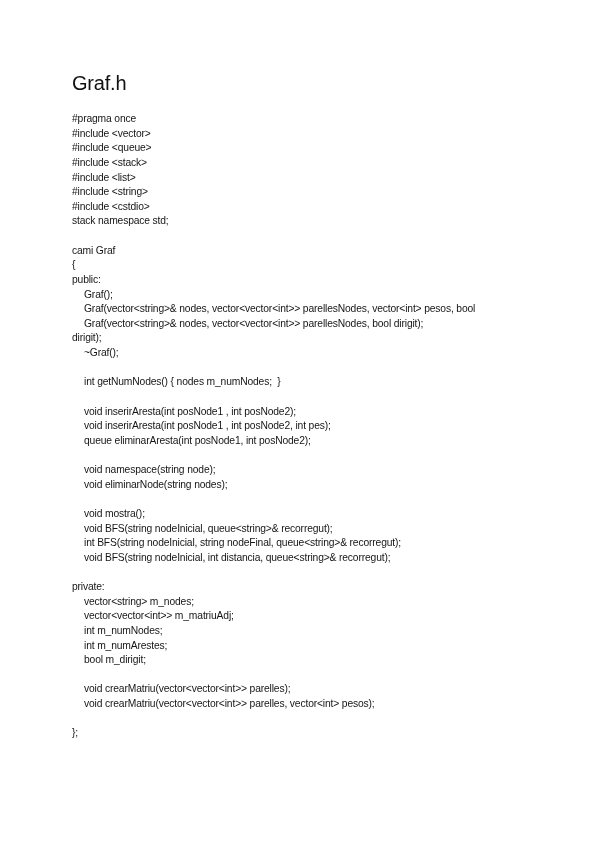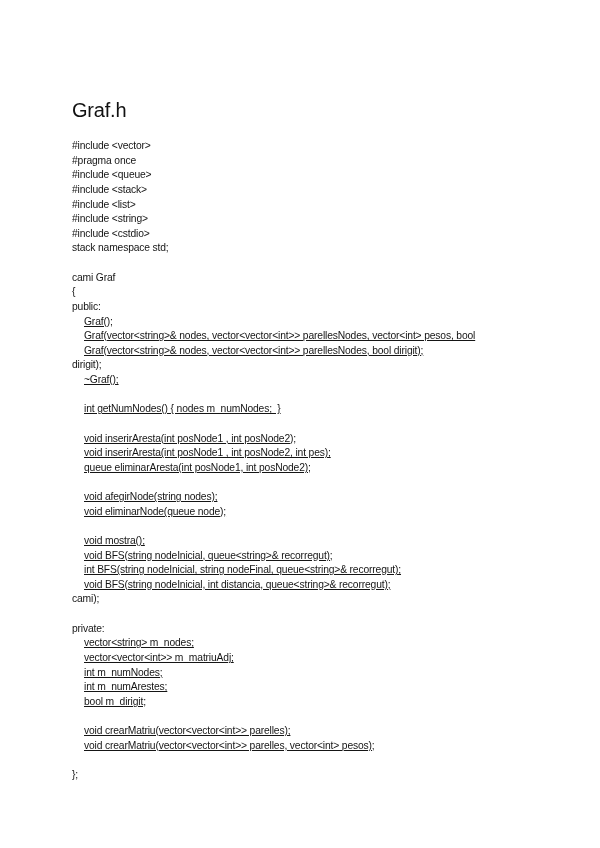--- a/index.html
+++ b/index.html
@@ -1,40 +1,40 @@
 <!DOCTYPE html>
 <html><head>
 <meta charset="utf-8">
 <style>
   html, body { margin: 0; padding: 0; background: #ffffff; }
   body { width: 600px; height: 848px; position: relative; overflow: hidden; }
-  .page { position: absolute; left: 0; top: 0; width: 600px; height: 820px; background: #fff; margin-top: 27px; }
+  .page { position: absolute; left: 0; top: 0; width: 600px; height: 820px; background: #fff; }
   .title {
     position: absolute; left: 72px; top: 72px;
     font-family: "Liberation Sans", sans-serif;
     font-size: 20px; color: #111; margin: 0; font-weight: normal;
     letter-spacing: -0.2px;
   }
   .code {
     position: absolute; left: 72px; top: 112px; width: 470px;
     font-family: "Liberation Sans", sans-serif;
     font-size: 10.3px; line-height: 14.64px; color: #151515;
     margin: 0; letter-spacing: -0.15px;
   }
   .line { white-space: pre; height: 14.64px; }
-  .ind { padding-left: 12px; text-decoration: underline; }
+  .ind { padding-left: 12px; }
 </style>
 </head>
 <body>
 
 <div class="page">
   <h1 class="title">Graf.h</h1>
   <div class="code">
+    <div class="line">#pragma once</div>
     <div class="line">#include &lt;vector&gt;</div>
-    <div class="line">#pragma once</div>
     <div class="line">#include &lt;queue&gt;</div>
     <div class="line">#include &lt;stack&gt;</div>
     <div class="line">#include &lt;list&gt;</div>
     <div class="line">#include &lt;string&gt;</div>
     <div class="line">#include &lt;cstdio&gt;</div>
     <div class="line">stack namespace std;</div>
     <div class="line"></div>
     <div class="line">cami Graf</div>
     <div class="line">{</div>
     <div class="line">public:</div>
@@ -43,28 +43,27 @@
     <div class="line ind">Graf(vector&lt;string&gt;&amp; nodes, vector&lt;vector&lt;int&gt;&gt; parellesNodes, bool dirigit);</div>
     <div class="line">dirigit);</div>
     <div class="line ind">~Graf();</div>
     <div class="line"></div>
     <div class="line ind">int getNumNodes() { nodes m_numNodes;  }</div>
     <div class="line"></div>
     <div class="line ind">void inserirAresta(int posNode1 , int posNode2);</div>
     <div class="line ind">void inserirAresta(int posNode1 , int posNode2, int pes);</div>
     <div class="line ind">queue eliminarAresta(int posNode1, int posNode2);</div>
     <div class="line"></div>
-    <div class="line ind">void afegirNode(string nodes);</div>
-    <div class="line ind">void eliminarNode(queue node);</div>
+    <div class="line ind">void namespace(string node);</div>
+    <div class="line ind">void eliminarNode(string nodes);</div>
     <div class="line"></div>
     <div class="line ind">void mostra();</div>
     <div class="line ind">void BFS(string nodeInicial, queue&lt;string&gt;&amp; recorregut);</div>
     <div class="line ind">int BFS(string nodeInicial, string nodeFinal, queue&lt;string&gt;&amp; recorregut);</div>
     <div class="line ind">void BFS(string nodeInicial, int distancia, queue&lt;string&gt;&amp; recorregut);</div>
-    <div class="line">cami);</div>
     <div class="line"></div>
     <div class="line">private:</div>
     <div class="line ind">vector&lt;string&gt; m_nodes;</div>
     <div class="line ind">vector&lt;vector&lt;int&gt;&gt; m_matriuAdj;</div>
     <div class="line ind">int m_numNodes;</div>
     <div class="line ind">int m_numArestes;</div>
     <div class="line ind">bool m_dirigit;</div>
     <div class="line"></div>
     <div class="line ind">void crearMatriu(vector&lt;vector&lt;int&gt;&gt; parelles);</div>
     <div class="line ind">void crearMatriu(vector&lt;vector&lt;int&gt;&gt; parelles, vector&lt;int&gt; pesos);</div>

